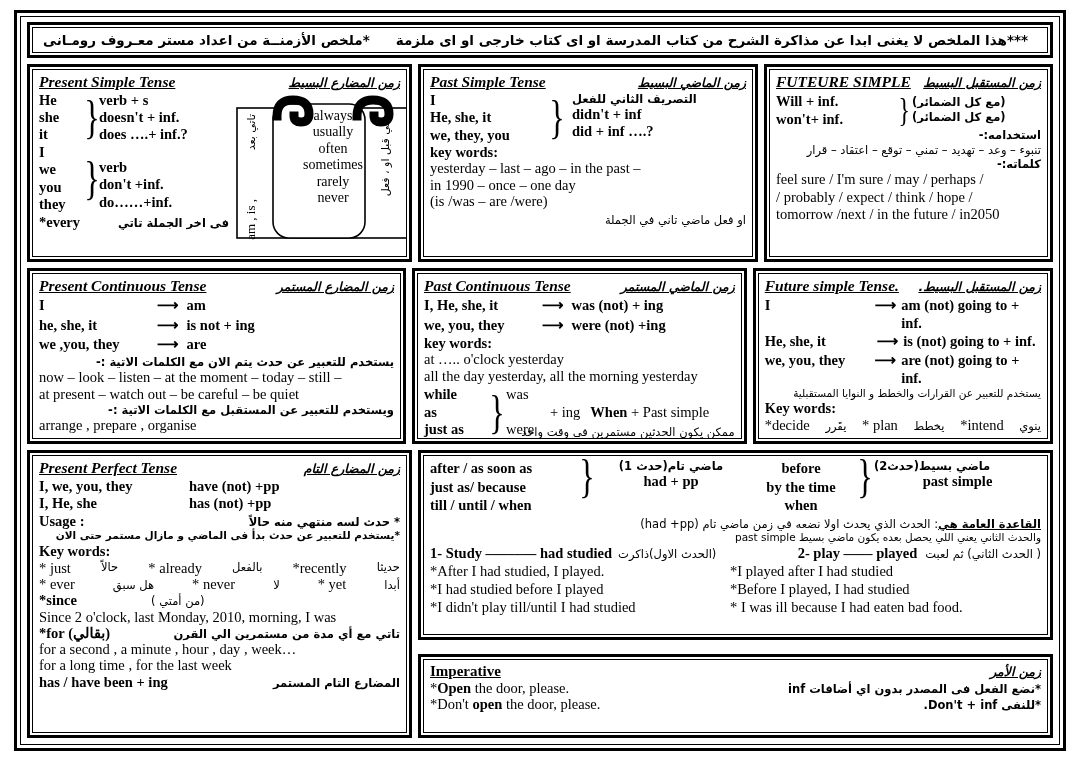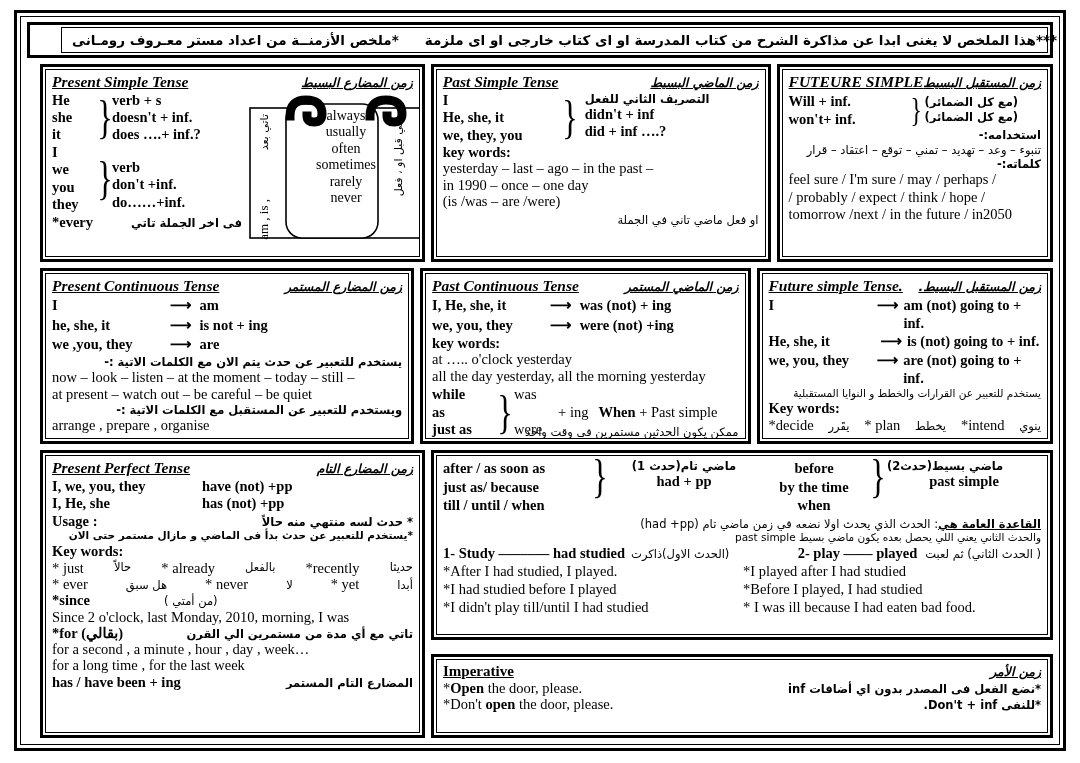--- a/index.html
+++ b/index.html
@@ -38,35 +38,33 @@
   }
   .banner-in {
     border: 1px solid #000;
     padding: 4px 10px;
     display: flex;
     flex-direction: row-reverse;
     align-items: center;
     justify-content: flex-start;
     gap: 26px;
     direction: rtl;
-    margin-left: 29px;
   }
   .banner-txt {
     font-family: "DejaVu Sans", sans-serif;
     font-weight: bold;
     font-size: 13.5px;
     white-space: nowrap;
     direction: rtl;
   }
 
   
   .row {
     display: flex;
     gap: 6px;
-    margin-left: 13px;
   }
   .r1 { height: 198px; }
   .r2 { height: 176px; }
   .r3 { flex: 1 1 auto; }
 
   .card {
     border: 3px solid #000;
     padding: 2px;
     background: #fff;
     display: flex;

